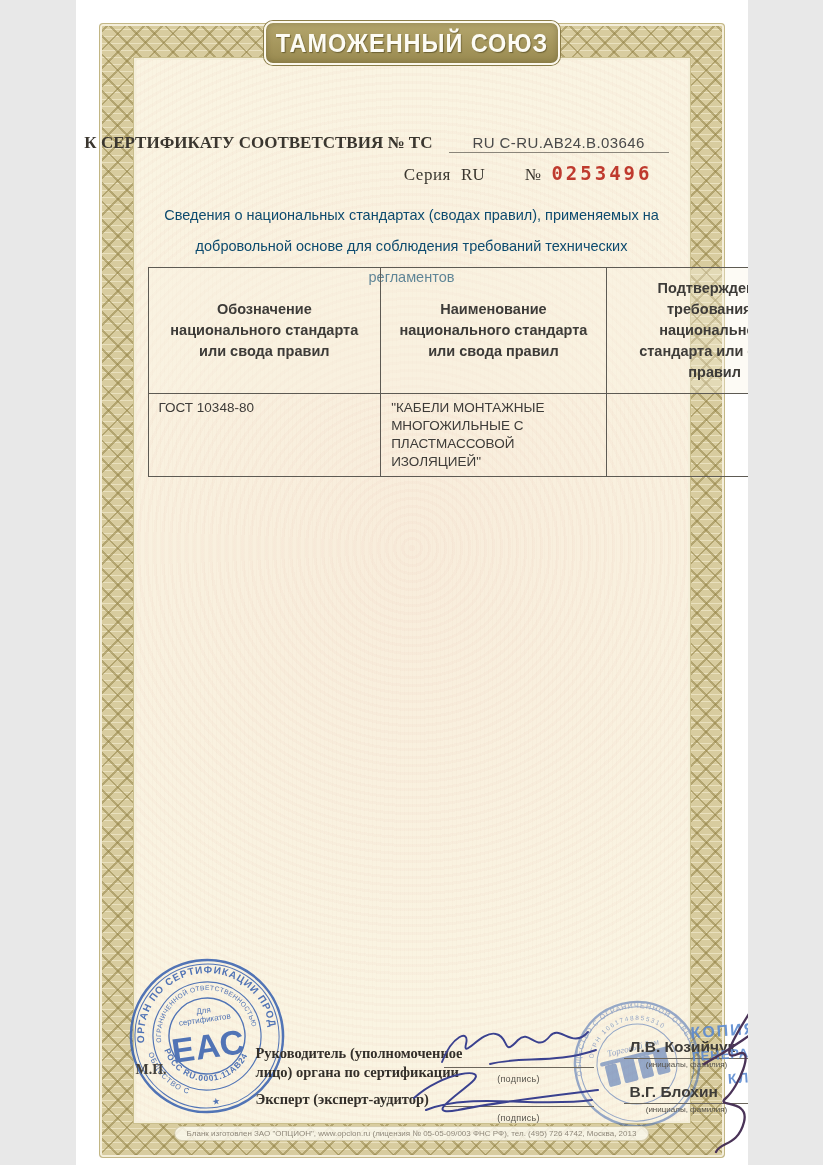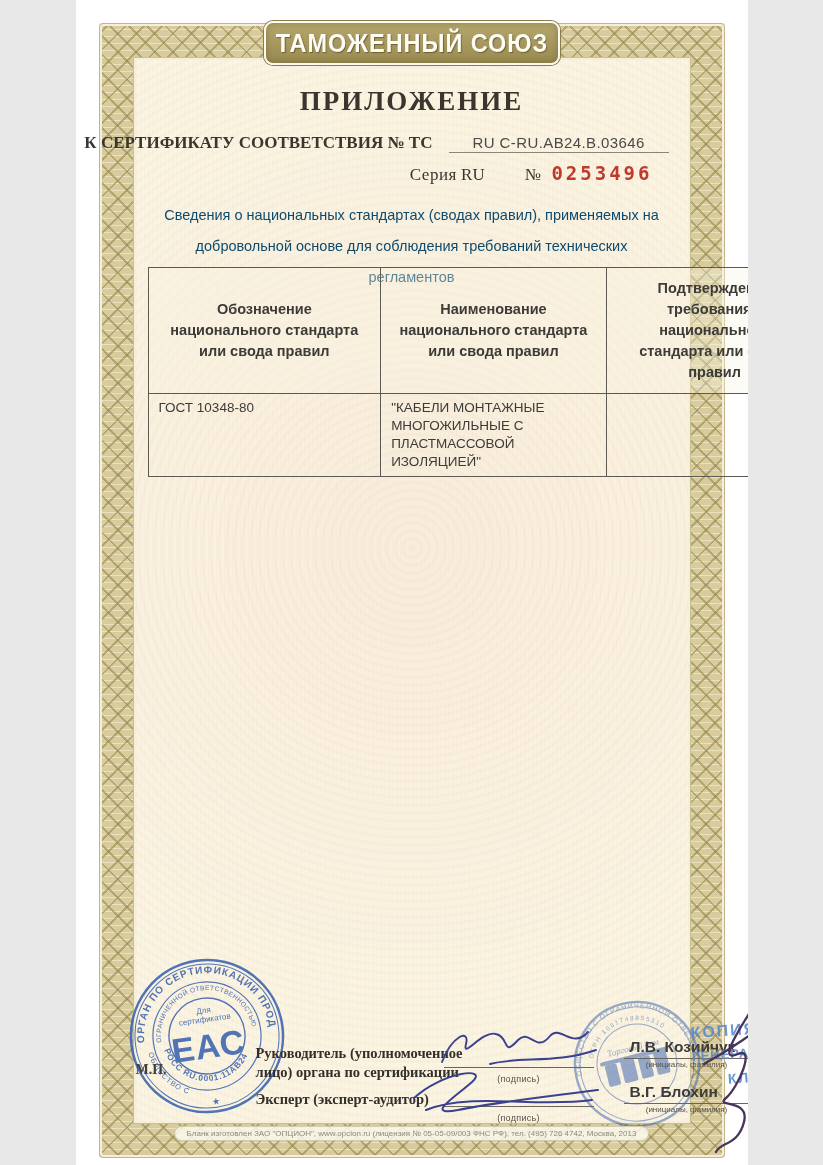--- a/index.html
+++ b/index.html
@@ -58,21 +58,21 @@
   .cert-value{
     display:inline-block;margin-left:12px;min-width:212px;
     font-family:"Liberation Sans", sans-serif;font-weight:normal;font-size:15px;color:#4a4a4a;
     border-bottom:1.5px solid #8a857a;padding:0 4px 1px 4px;letter-spacing:.4px;
   }
   .series-line{
     position:absolute;top:162px;left:0;right:95px;text-align:right;
     font-size:17px;color:#3a362f;white-space:nowrap;
   }
   .series-line .series-word{letter-spacing:.5px;}
-  .series-line .series-ru{margin-left:0;}
+  .series-line .series-ru{margin-left:6px;}
   .series-line .num-sign{margin-left:36px;}
   .blank-number{
     font-family:"DejaVu Sans Mono", monospace;font-weight:bold;font-size:19px;
     color:#bf3a2e;letter-spacing:3px;margin-left:6px;
   }
   .intro{
     position:absolute;top:200px;left:80px;right:80px;text-align:center;
     font-family:"Liberation Sans", sans-serif;font-size:14.5px;line-height:31px;color:#0c4a6e;
   }
   
@@ -138,21 +138,20 @@
 
 <div class="page">
 
   <div class="band"></div>
   <div class="paper"></div>
 
   <div class="banner">
     <span>ТАМОЖЕННЫЙ СОЮЗ</span>
   </div>
 
-  <div class="doc-title">ПРИЛОЖЕНИЕ</div>
 
   <div class="cert-line">
     <span>К СЕРТИФИКАТУ СООТВЕТСТВИЯ</span>
     <span class="no-ts">№ ТС</span>
     <span class="cert-value">RU C-RU.АВ24.В.03646</span>
   </div>
 
   <div class="series-line">
     <span class="series-word">Серия</span>
     <span class="series-ru">RU</span>

